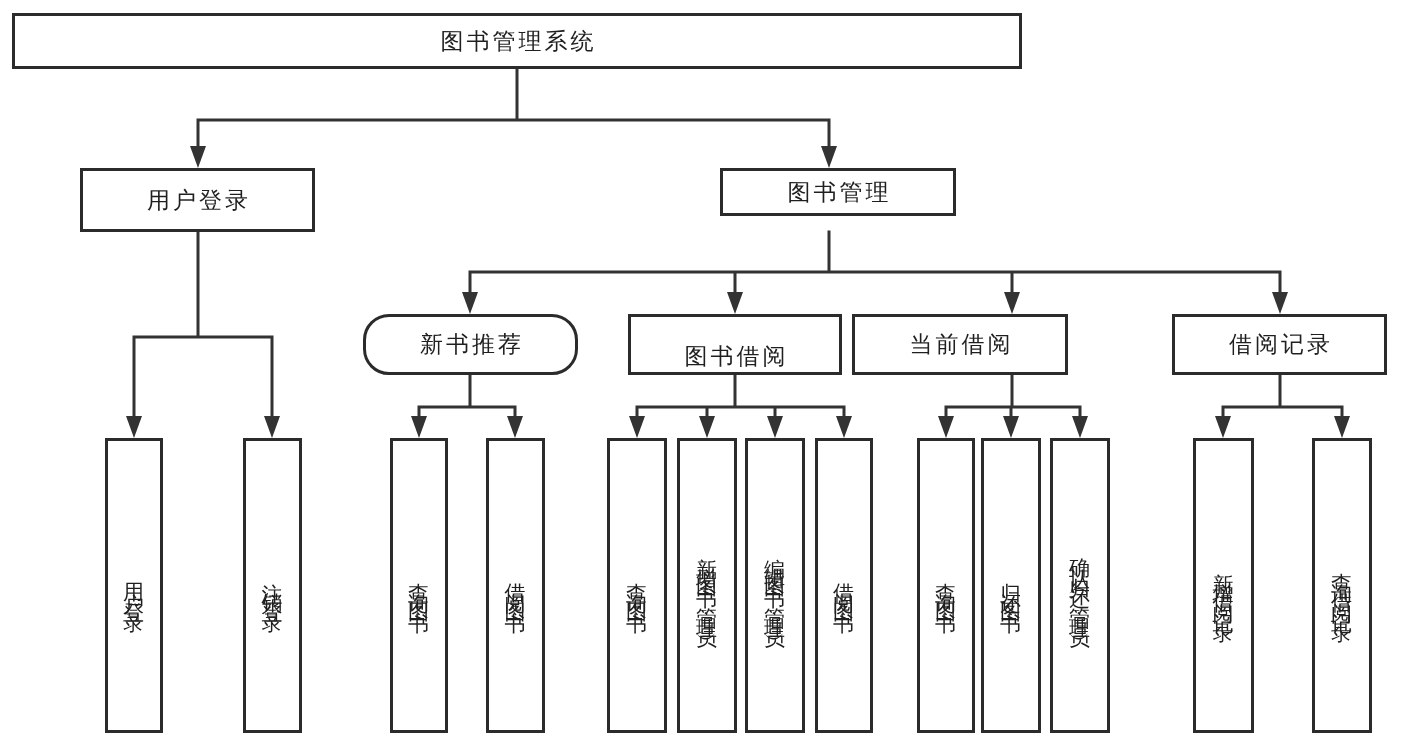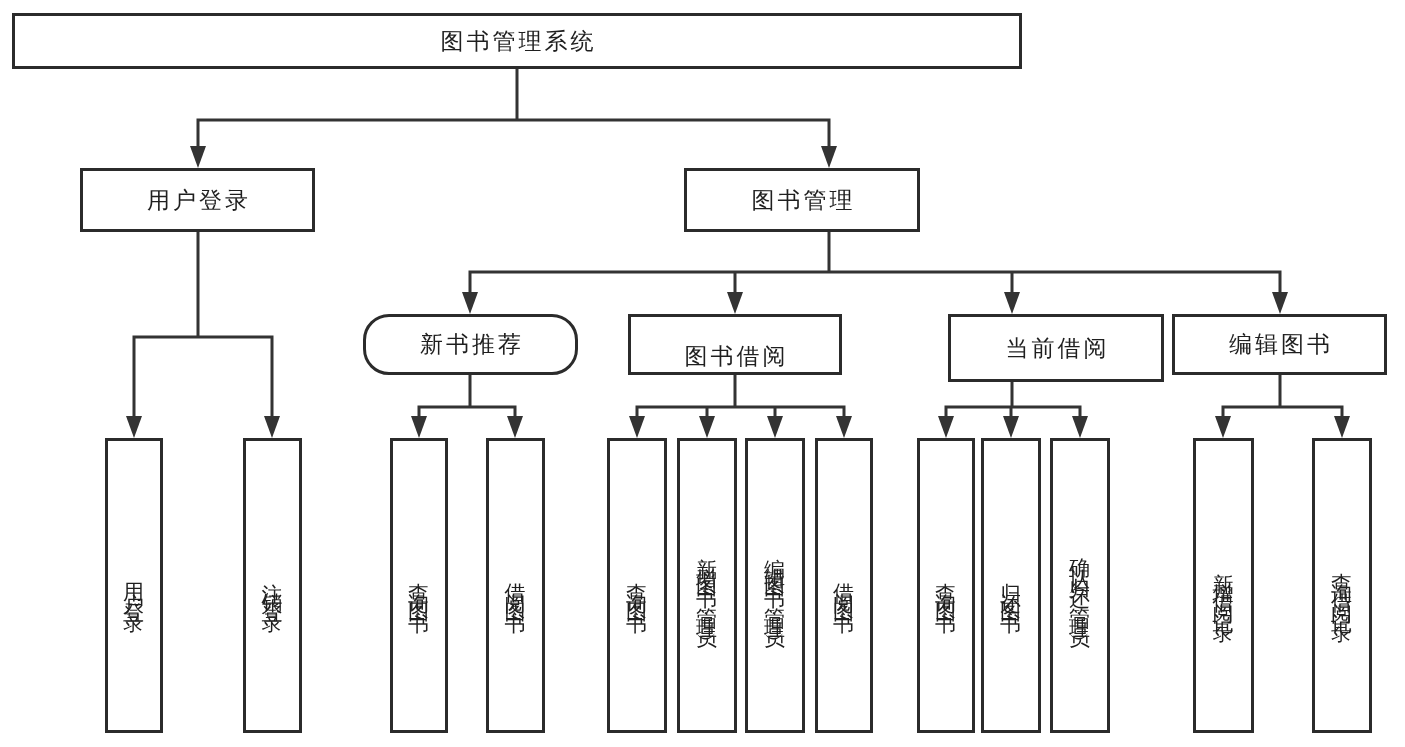--- a/index.html
+++ b/index.html
@@ -102,35 +102,35 @@
     </g>
   </svg>
 
   <div class="node hnode" style="left:12px; top:13px; width:1010px; height:56px;">
     <span>图书管理系统</span>
   </div>
 
   <div class="node hnode" style="left:80px; top:168px; width:235px; height:64px;">
     <span>用户登录</span>
   </div>
-  <div class="node hnode" style="left:684px; top:168px; width:236px; height:64px;">
+  <div class="node hnode" style="left:720px; top:168px; width:236px; height:48px;">
     <span>图书管理</span>
   </div>
 
   <div class="node hnode" style="left:363px; top:314px; width:215px; height:61px;border-radius:26px;">
     <span>新书推荐</span>
   </div>
   <div class="node hnode" style="left:628px; top:314px; width:214px; height:61px;align-items:flex-end;">
     <span>图书借阅</span>
   </div>
-  <div class="node hnode" style="left:948px; top:314px; width:216px; height:68px;">
+  <div class="node hnode" style="left:852px; top:314px; width:216px; height:61px;">
     <span>当前借阅</span>
   </div>
   <div class="node hnode" style="left:1172px; top:314px; width:215px; height:61px;">
-    <span>编辑图书</span>
+    <span>借阅记录</span>
   </div>
 
   <div class="node vnode" style="left:105px; top:438px; width:58px; height:295px;">
     <span class="vlabel">用户登录</span>
   </div>
   <div class="node vnode" style="left:243px; top:438px; width:59px; height:295px;">
     <span class="vlabel">注销登录</span>
   </div>
 
   <div class="node vnode" style="left:390px; top:438px; width:58px; height:295px;">

